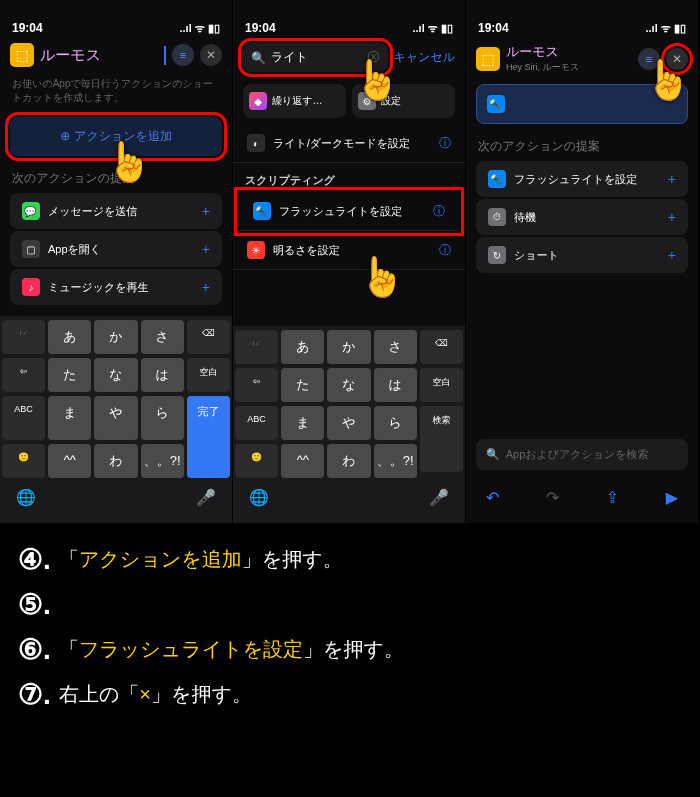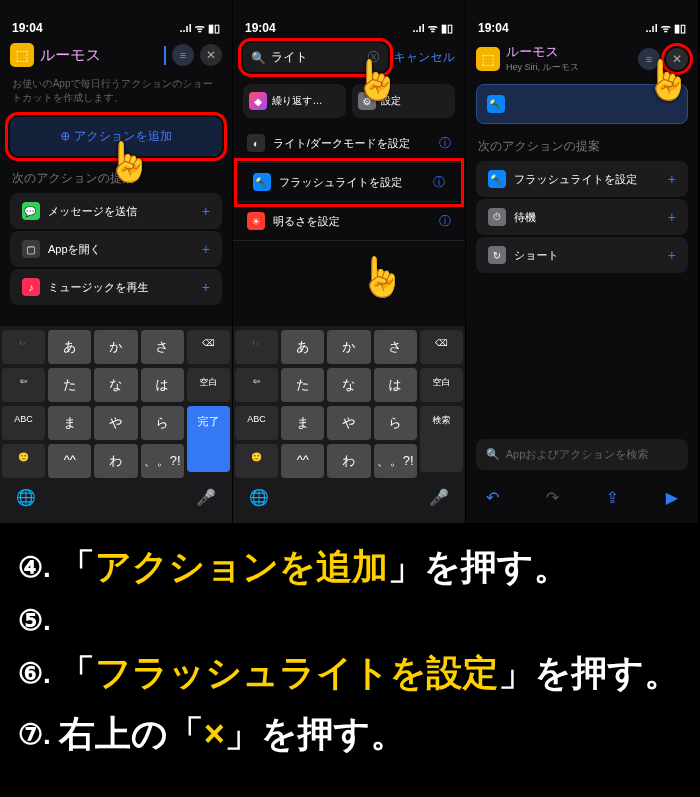--- a/index.html
+++ b/index.html
@@ -218,23 +218,23 @@
     align-items: center;
     gap: 8px;
     margin-bottom: 12px;
   }
   .step-num {
     font-size: 28px;
     color: #fff;
     font-weight: bold;
   }
   .step-text {
-    font-size: 36px;
+    font-size: 20px;
     color: #fff;
-    font-weight: bold;
+    font-weight: normal;
   }
   .step-text .hl { color: #ffd000; }
 </style>
 </head>
 <body>
 
 <div class="phones">
 
   <div class="phone">
     <div class="status-bar">
@@ -279,21 +279,21 @@
         <div class="key">た</div>
         <div class="key">な</div>
         <div class="key">は</div>
         <div class="key fn">空白</div>
       </div>
       <div class="kb-row">
         <div class="key fn">ABC</div>
         <div class="key">ま</div>
         <div class="key">や</div>
         <div class="key">ら</div>
-        <div class="key action" style="height:66px;margin-bottom:-38px;z-index:1">完了</div>
+        <div class="key action" style="height:82px;margin-bottom:-38px;z-index:1">完了</div>
       </div>
       <div class="kb-row">
         <div class="key fn">🙂</div>
         <div class="key">^^</div>
         <div class="key">わ</div>
         <div class="key">、。?!</div>
         <div class="key" style="visibility:hidden"></div>
       </div>
       <div class="kb-bottom">
         <span>🌐</span>
@@ -324,20 +324,21 @@
       <div class="cat-chip">
         <div class="item-icon" style="background:#6e6e73">⚙</div>
         <span>設定</span>
       </div>
     </div>
     <div class="list-item nobox">
       <div class="item-icon" style="background:#2c2c2e">◐</div>
       <span>ライト/ダークモードを設定</span>
       <span class="info">ⓘ</span>
     </div>
+    <div class="section-label" style="color:#ccc;font-size:11px;font-weight:600;">スクリプティング</div>
     <div class="list-item nobox highlight-red" style="margin:0 6px;">
       <div class="item-icon" style="background:#0a84ff">🔦</div>
       <span>フラッシュライトを設定</span>
       <span class="info">ⓘ</span>
     </div>
     <div class="hand" style="top:255px;left:125px;">☝️</div>
     <div class="list-item nobox">
       <div class="item-icon" style="background:#ff3b30">☀</div>
       <span>明るさを設定</span>
       <span class="info">ⓘ</span>

